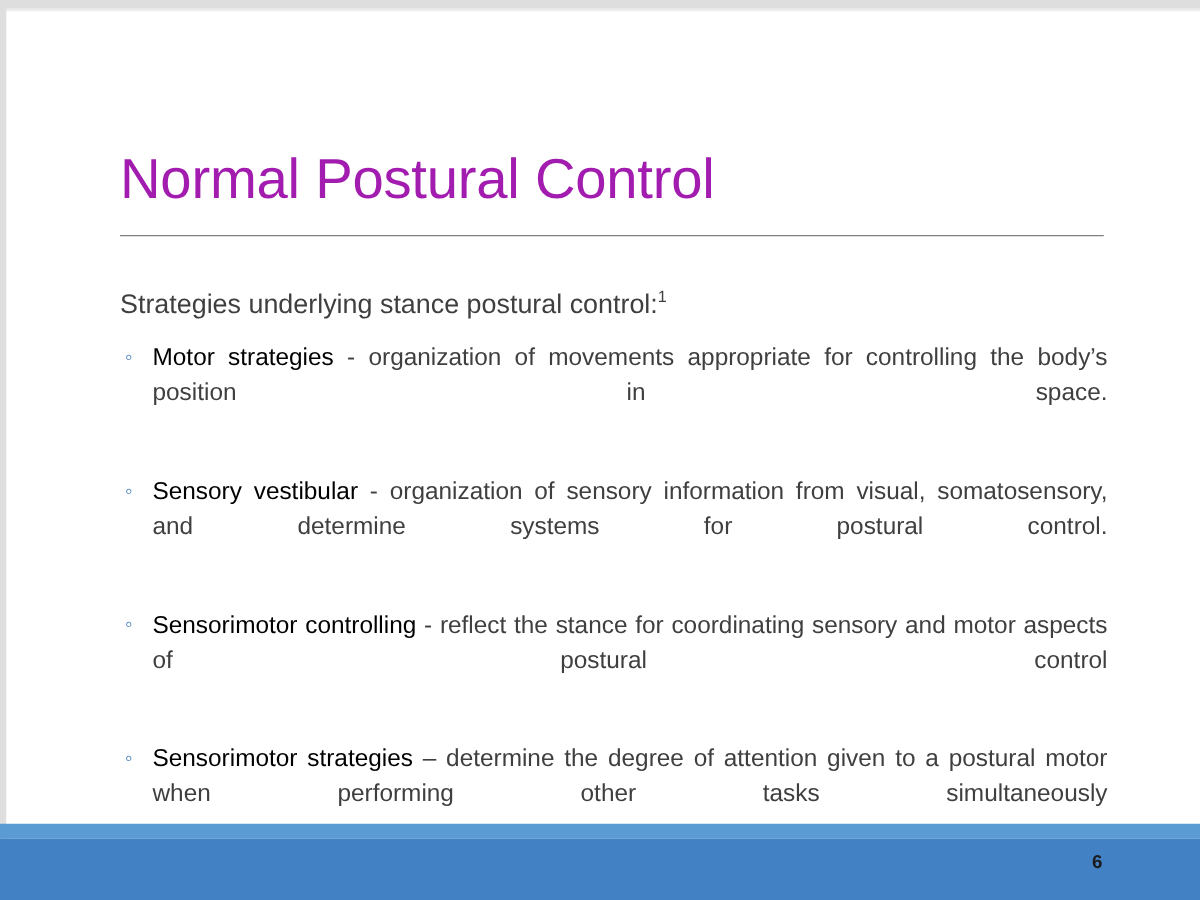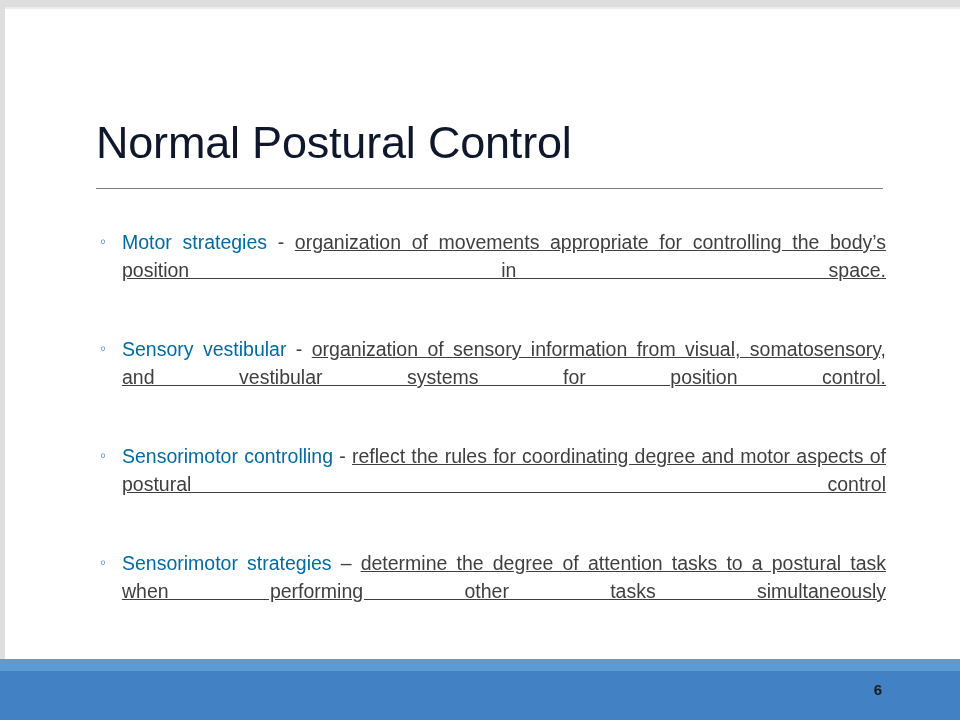--- a/index.html
+++ b/index.html
@@ -49,21 +49,21 @@
   }
 
   
   #title {
     position: absolute;
     left: 96px;
     top: 84px;
     width: 800px;
     font-size: 45px;
     line-height: 58px;
-    color: #0f172a;
+    color: #a21caf;
     letter-spacing: -0.2px;
     font-weight: 400;
     white-space: nowrap;
   }
   #title-rule {
     position: absolute;
     left: 96px;
     top: 188px;
     width: 787px;
     height: 1px;
@@ -110,25 +110,24 @@
   }
   ul.bullets li .bullet-marker {
     position: absolute;
     left: 4px;
     top: 0;
     color: #4a82c0;
     font-size: 17px;
     line-height: 28px;
   }
   .term {
-    color: #0369a1;
+    color: #000000;
   }
   .bullet-text {
     display: inline;
-    text-decoration: underline;
   }
   
   li.justified {
     text-align: justify;
   }
   li.justified::after {
     content: "";
     display: inline-block;
     width: 100%;
   }
@@ -166,37 +165,38 @@
 
   <div class="frame-edge frame-top"></div>
   <div class="frame-edge frame-top-inner"></div>
   <div class="frame-edge frame-left"></div>
 
   <h1 id="title">Normal Postural Control</h1>
   <div id="title-rule"></div>
 
   <div id="body-block">
 
+    <p id="lead-in"><span>Strategies underlying stance postural control:</span><sup>1</sup></p>
 
     <ul class="bullets">
 
       <li class="justified">
         <span class="bullet-marker">◦</span><span class="term">Motor strategies</span><span> -  </span><span class="bullet-text">organization of movements appropriate for controlling the body’s position in space.</span>
       </li>
 
       <li class="justified">
-        <span class="bullet-marker">◦</span><span class="term">Sensory vestibular</span><span> - </span><span class="bullet-text">organization of sensory information from visual, somatosensory, and vestibular systems for position control.</span>
-      </li>
-
-      <li class="justified">
-        <span class="bullet-marker">◦</span><span class="term">Sensorimotor controlling</span><span> - </span><span class="bullet-text">reflect the rules for coordinating degree and motor aspects of postural control</span>
-      </li>
-
-      <li class="justified">
-        <span class="bullet-marker">◦</span><span class="term">Sensorimotor strategies</span><span> – </span><span class="bullet-text">determine the degree of attention tasks to a postural task when performing other tasks simultaneously</span>
+        <span class="bullet-marker">◦</span><span class="term">Sensory vestibular</span><span> - </span><span class="bullet-text">organization of sensory information from visual, somatosensory, and determine systems for postural control.</span>
+      </li>
+
+      <li class="justified">
+        <span class="bullet-marker">◦</span><span class="term">Sensorimotor controlling</span><span> - </span><span class="bullet-text">reflect the stance for coordinating sensory and motor aspects of postural control</span>
+      </li>
+
+      <li class="justified">
+        <span class="bullet-marker">◦</span><span class="term">Sensorimotor strategies</span><span> – </span><span class="bullet-text">determine the degree of attention given to a postural motor when performing other tasks simultaneously</span>
       </li>
 
     </ul>
   </div>
 
   <div id="footer-strip"></div>
   <div id="footer-bar">
     <span id="page-number">6</span>
   </div>
 

